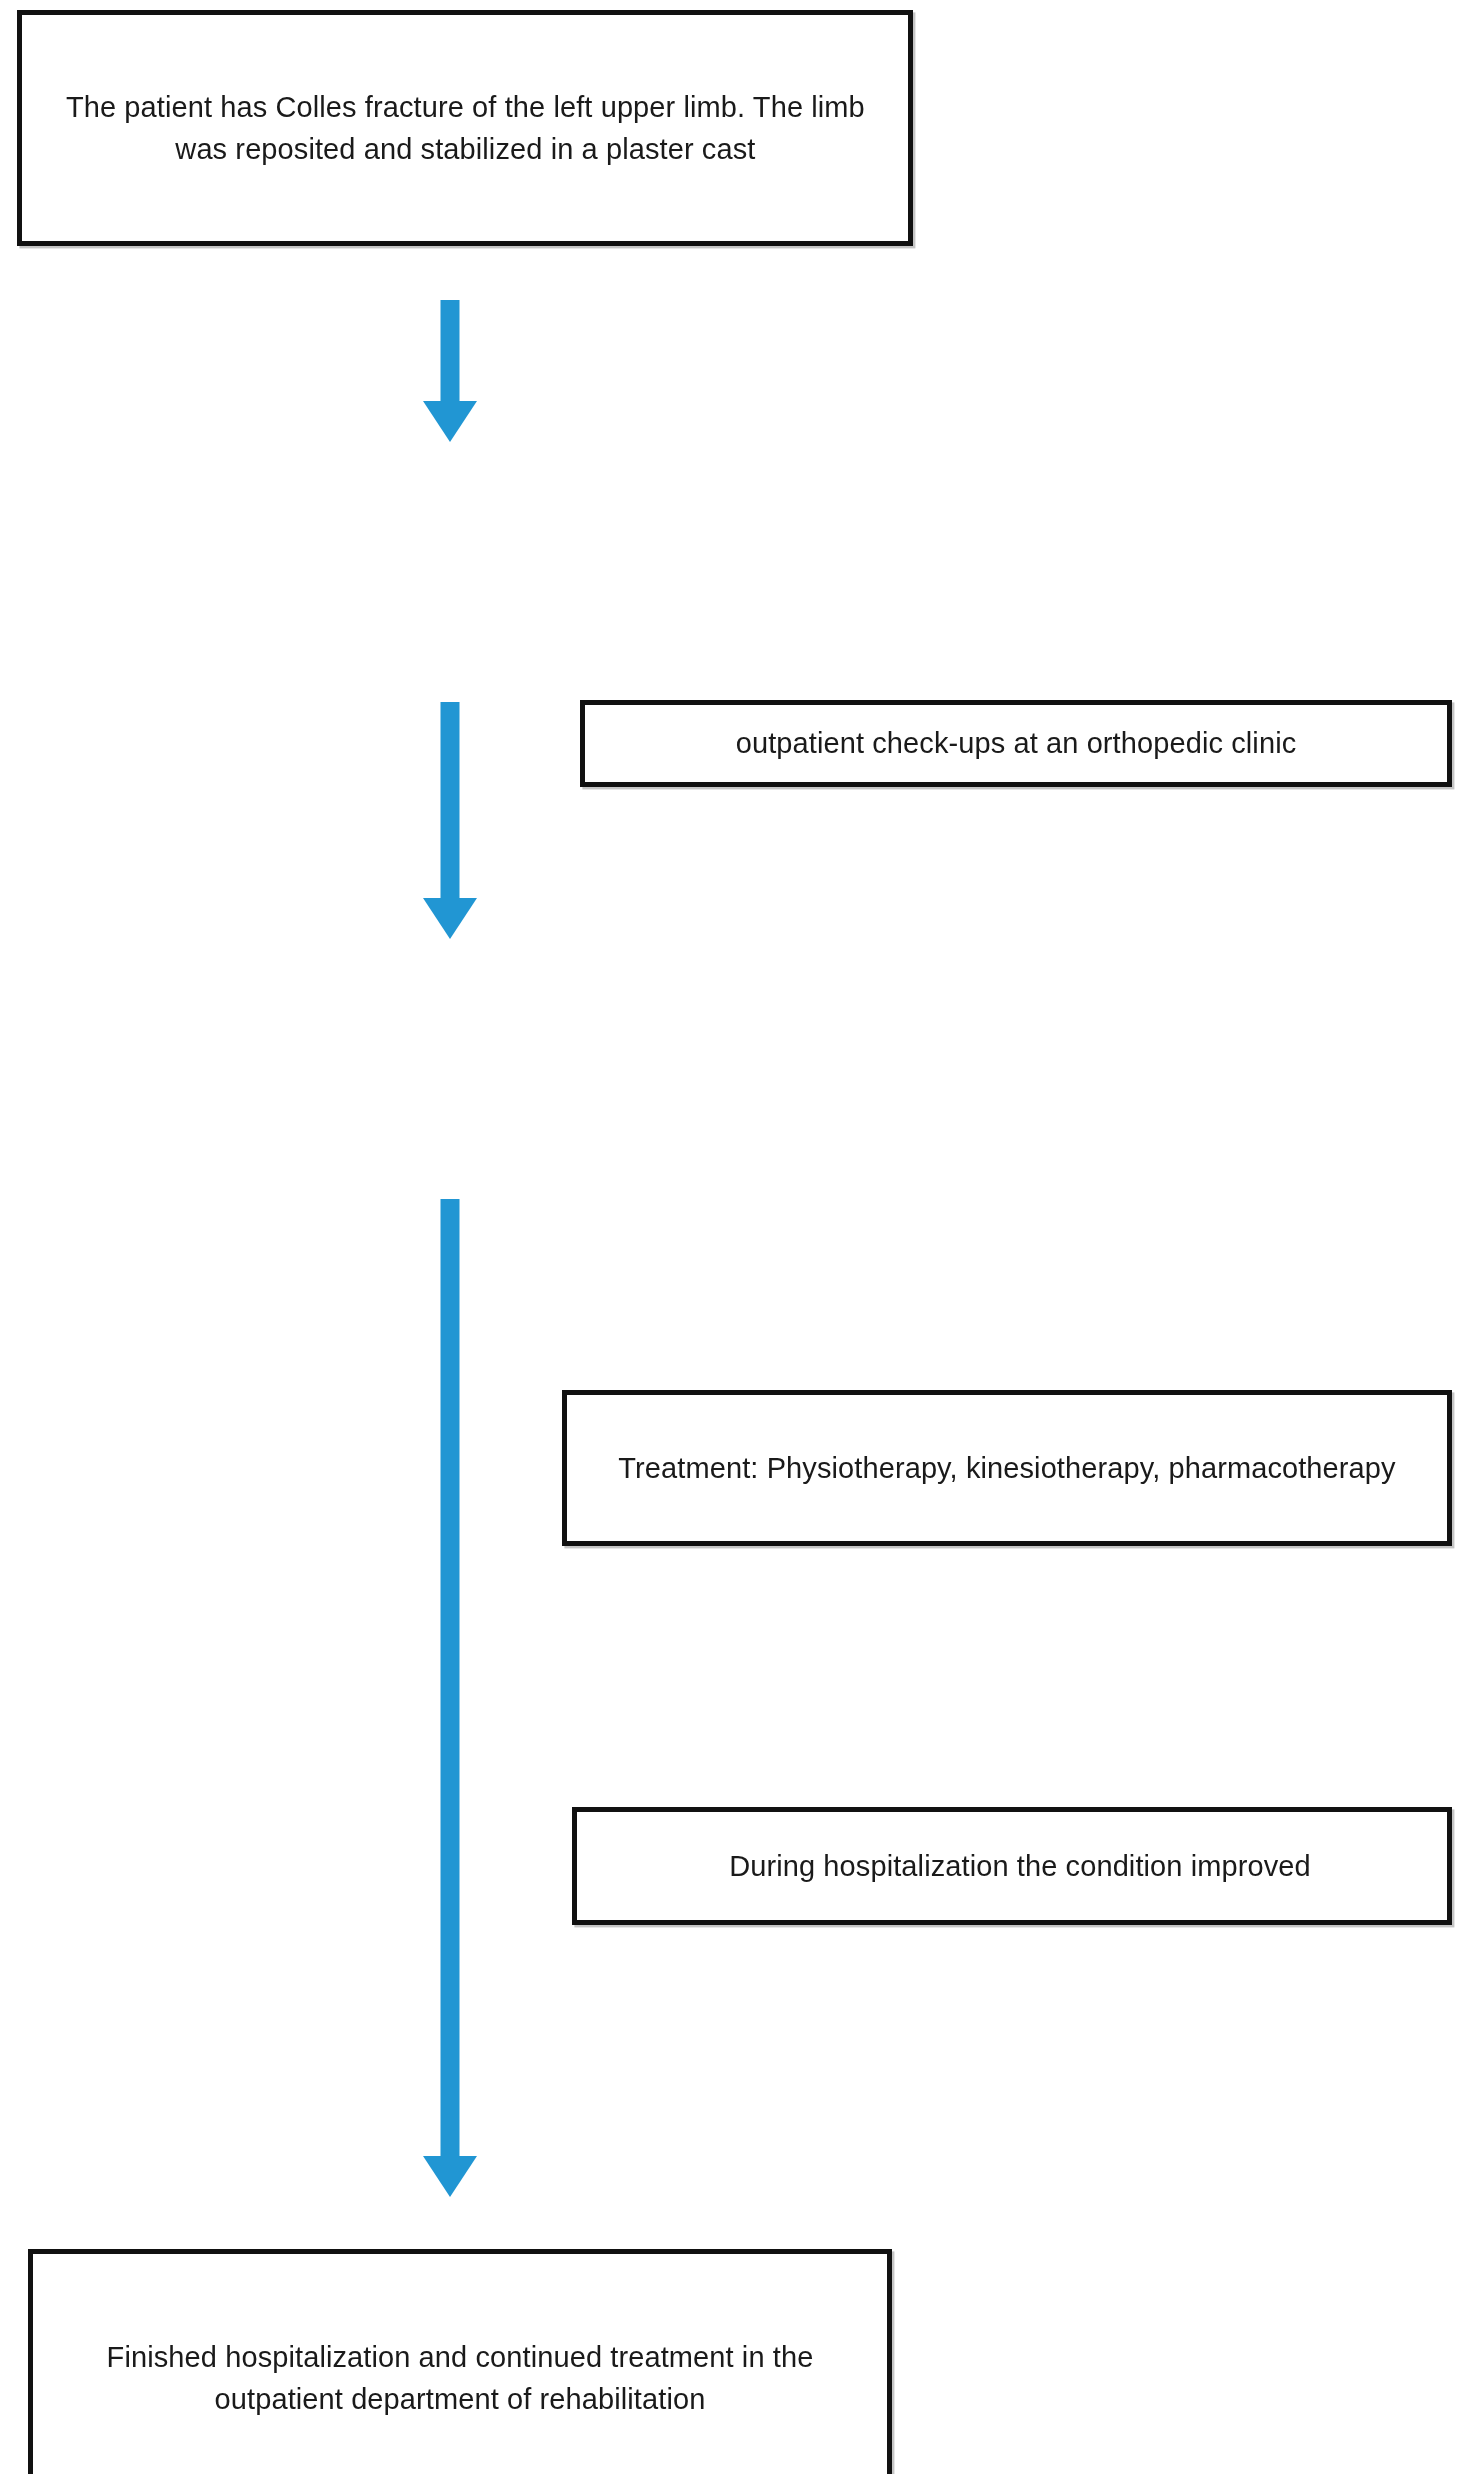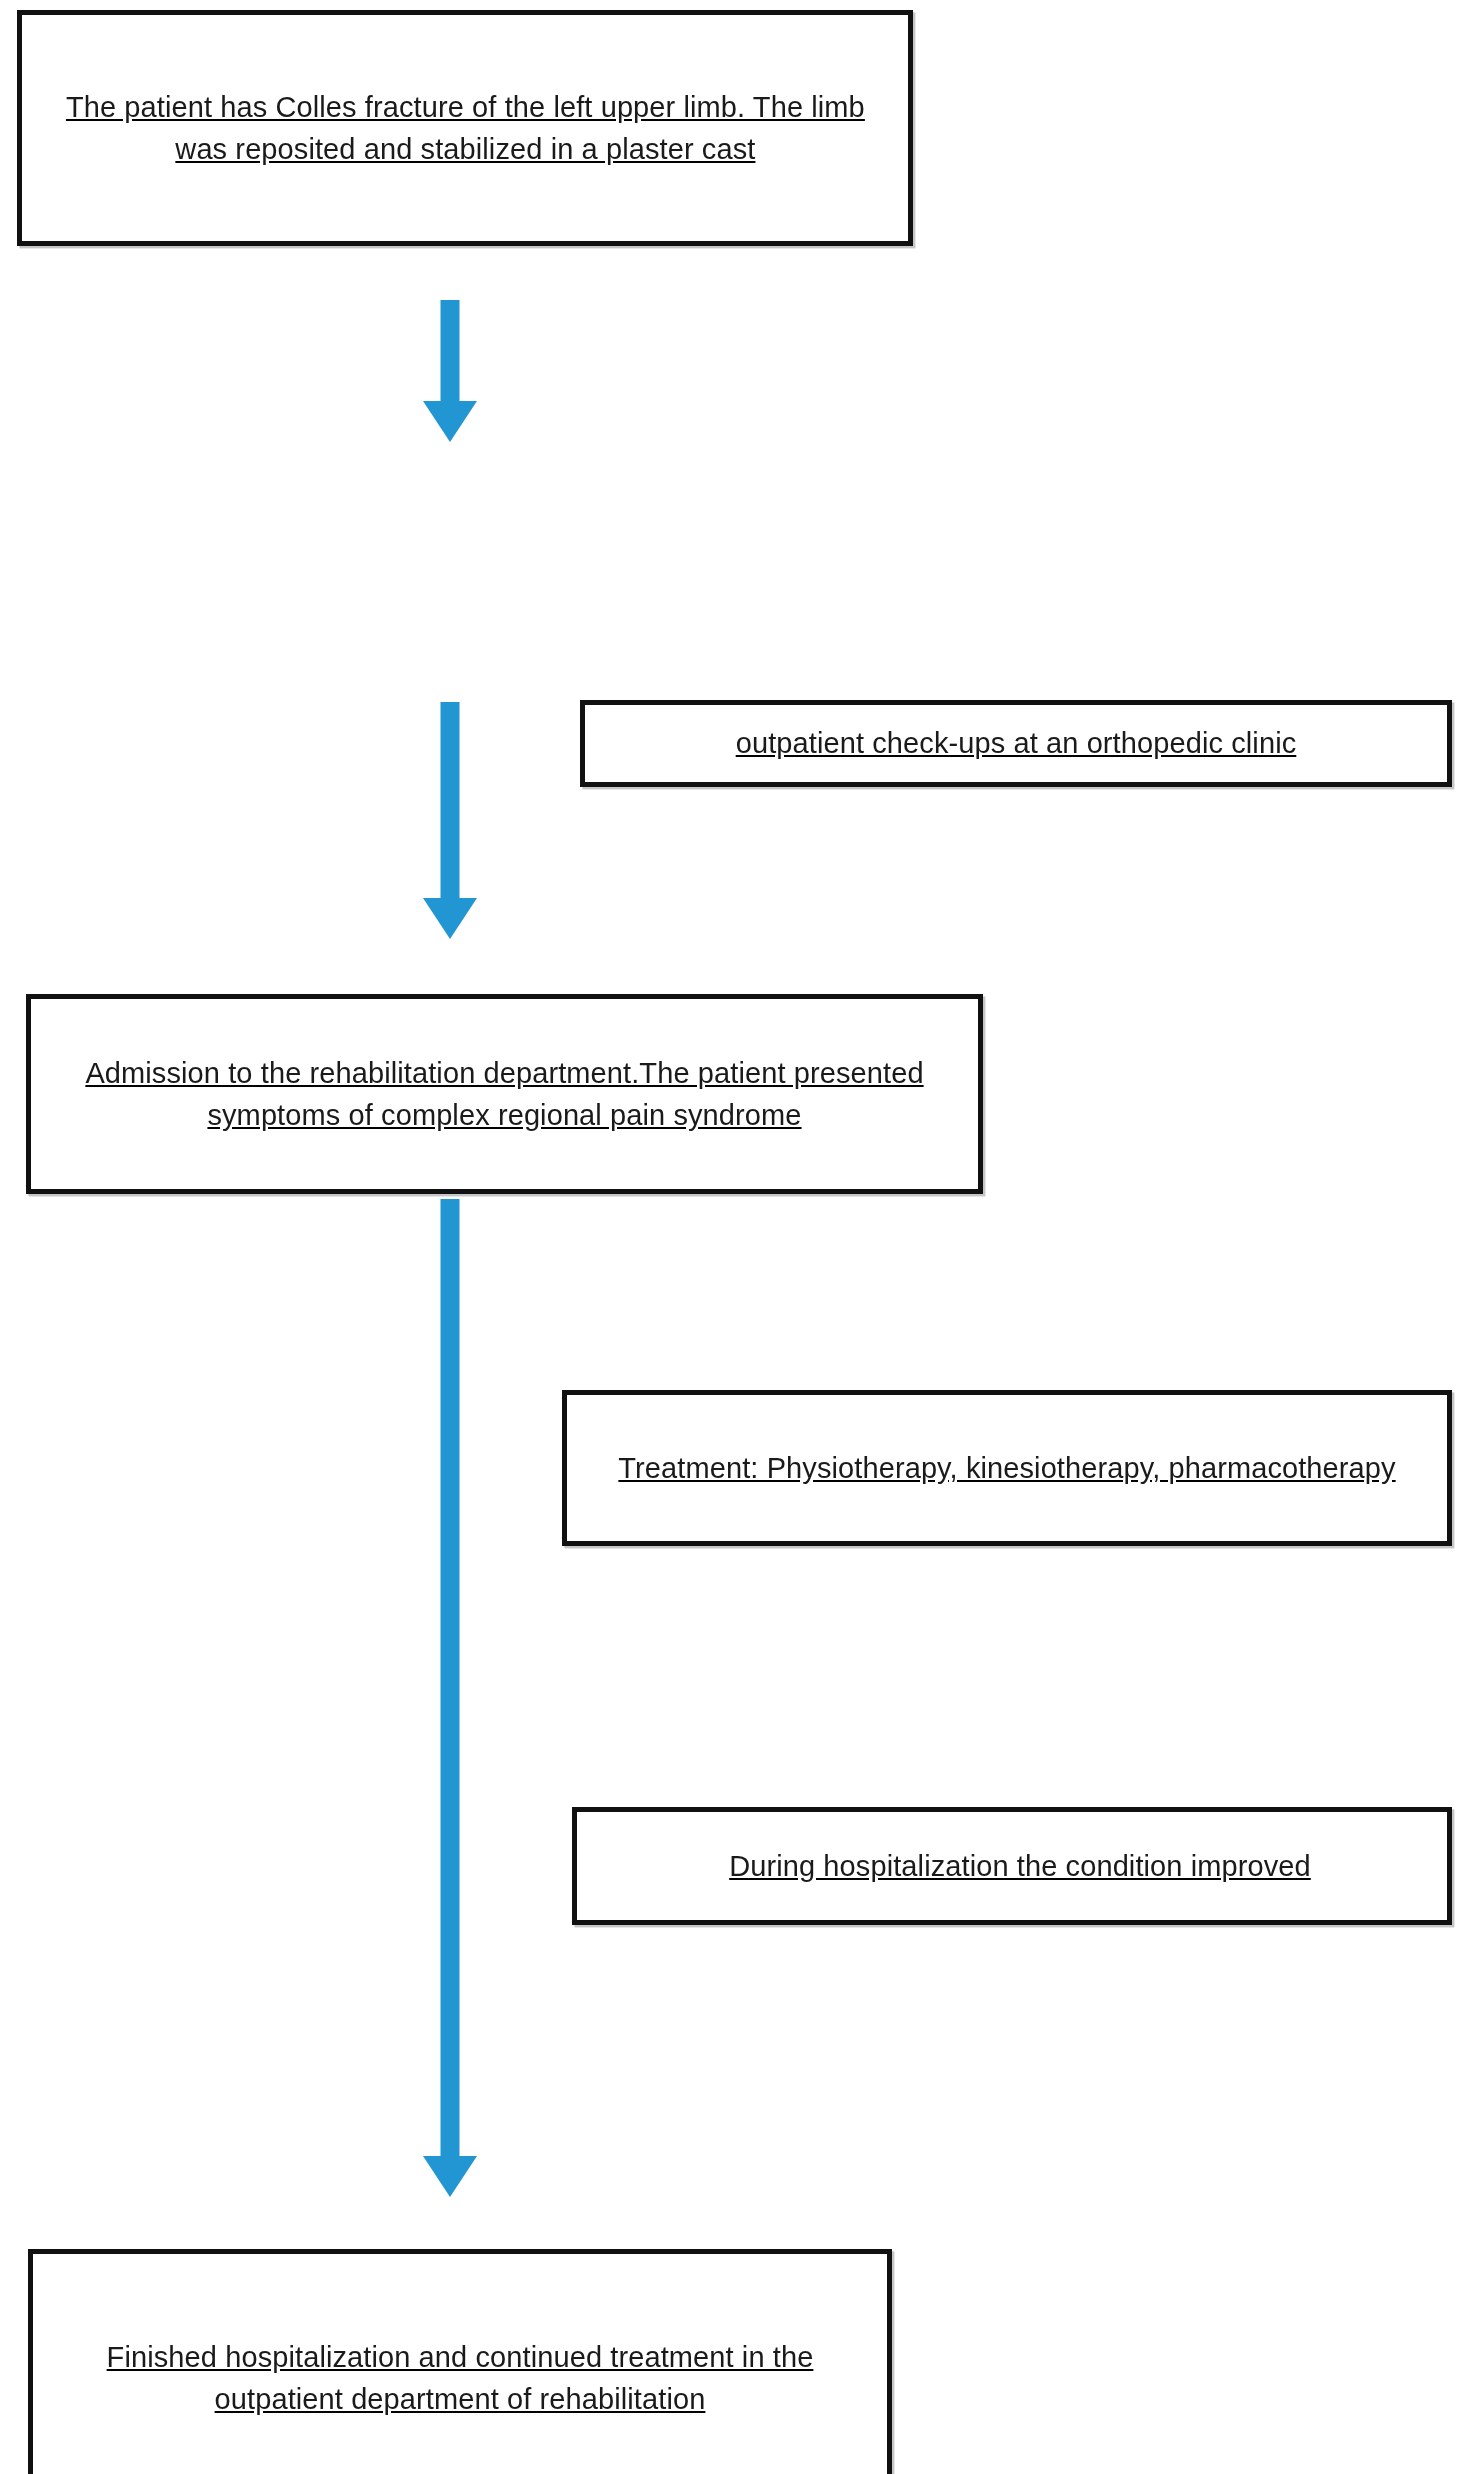--- a/index.html
+++ b/index.html
@@ -21,21 +21,20 @@
 
   
   .node {
     position: absolute;
     box-sizing: border-box;
     background: #ffffff;
     border: 5.5px solid #111111;
     box-shadow: 2.4px 2.4px 0 rgba(150,150,150,0.55);
     display: flex;
     align-items: center;
-    text-decoration: underline;
   }
   .node .node-text {
     display: block;
     width: 100%;
     box-sizing: border-box;
     color: #1a1a1a;
     font-family: "Liberation Sans", sans-serif;
     font-size: 29px;
     line-height: 1.46;
     letter-spacing: 0.1px;
@@ -116,23 +115,20 @@
 
   <div class="arrow" id="arrow-2">
     <span class="shaft"></span>
     <span class="head"></span>
   </div>
 
   <div class="node align-center" id="node-outpatient-checkups">
     <span class="node-text">outpatient check-ups at an orthopedic clinic</span>
   </div>
 
-  <div class="node align-center" id="node-rehab-admission">
-    <span class="node-text">Admission to the rehabilitation department.The patient presented symptoms of complex regional pain syndrome</span>
-  </div>
 
   <div class="arrow" id="arrow-3">
     <span class="shaft"></span>
     <span class="head"></span>
   </div>
 
   <div class="node align-left" id="node-treatment">
     <span class="node-text">Treatment: Physiotherapy, kinesiotherapy, pharmacotherapy</span>
   </div>
 

